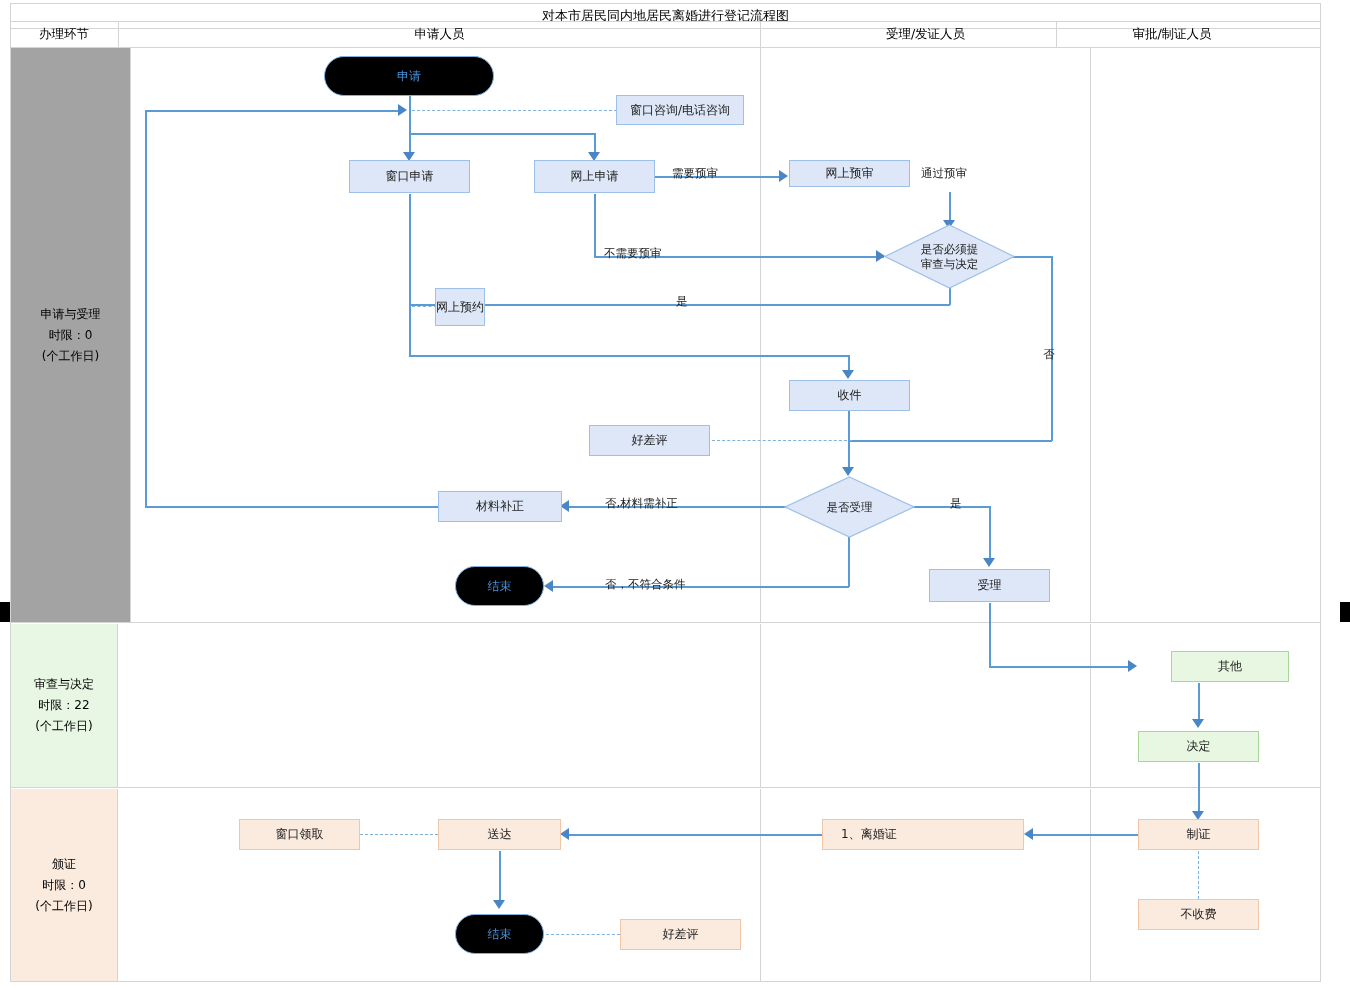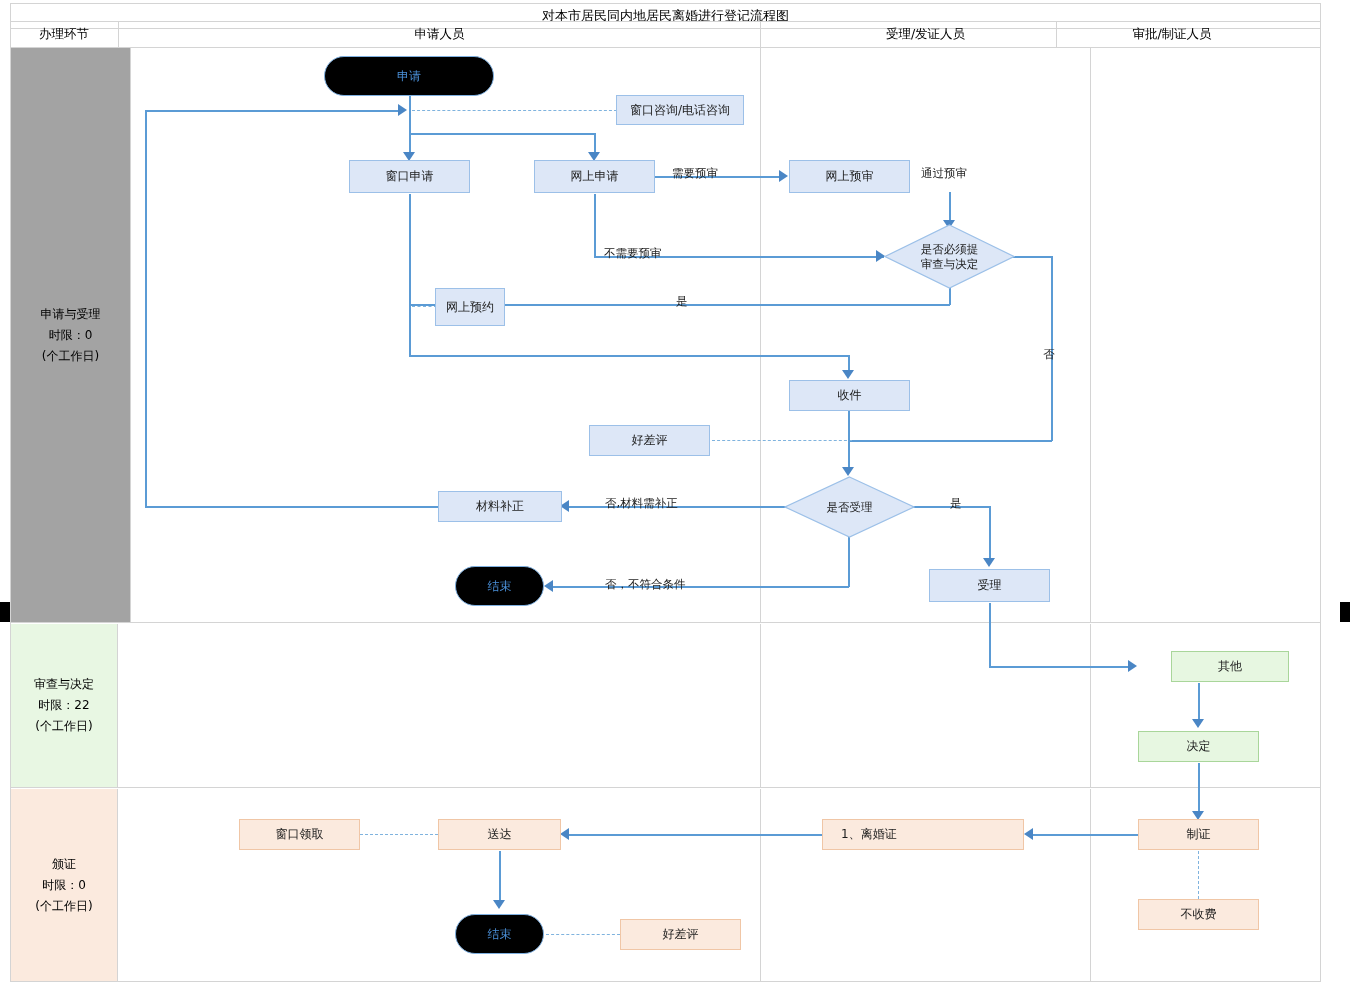--- a/index.html
+++ b/index.html
@@ -177,22 +177,22 @@
   <div class="arr arr-d" style="left:493px;top:900px;"></div>
 
   <div class="dash-h" style="left:546px;top:934px;width:74px;"></div>
 
   <div class="dash-v" style="left:1198px;top:851px;height:48px;"></div>
 
   <div class="node term" style="left:324px;top:56px;width:170px;height:40px;">申请</div>
   <div class="node rect-blue" style="left:616px;top:95px;width:128px;height:30px;">窗口咨询/电话咨询</div>
   <div class="node rect-blue" style="left:349px;top:160px;width:121px;height:33px;">窗口申请</div>
   <div class="node rect-blue" style="left:534px;top:160px;width:121px;height:33px;">网上申请</div>
-  <div class="node rect-blue" style="left:789px;top:160px;width:121px;height:33px;">网上预审</div>
-  <div class="node rect-blue" style="left:435px;top:288px;width:70px;height:38px;">网上预约</div>
+  <div class="node rect-blue" style="left:789px;top:160px;width:121px;height:27px;">网上预审</div>
+  <div class="node rect-blue" style="left:435px;top:288px;width:50px;height:38px;">网上预约</div>
 
   <div class="diamond" style="left:884px;top:224px;width:131px;height:65px;">
     <svg width="131" height="65" viewBox="0 0 131 65">
       <polygon points="65.5,1 130,32.5 65.5,64 1,32.5" fill="#dde7f7" stroke="#9cc0e8" stroke-width="1.2"></polygon>
     </svg>
     <div class="dlabel">
       <span>是否必须提</span>
       <span>审查与决定</span>
     </div>
   </div>

